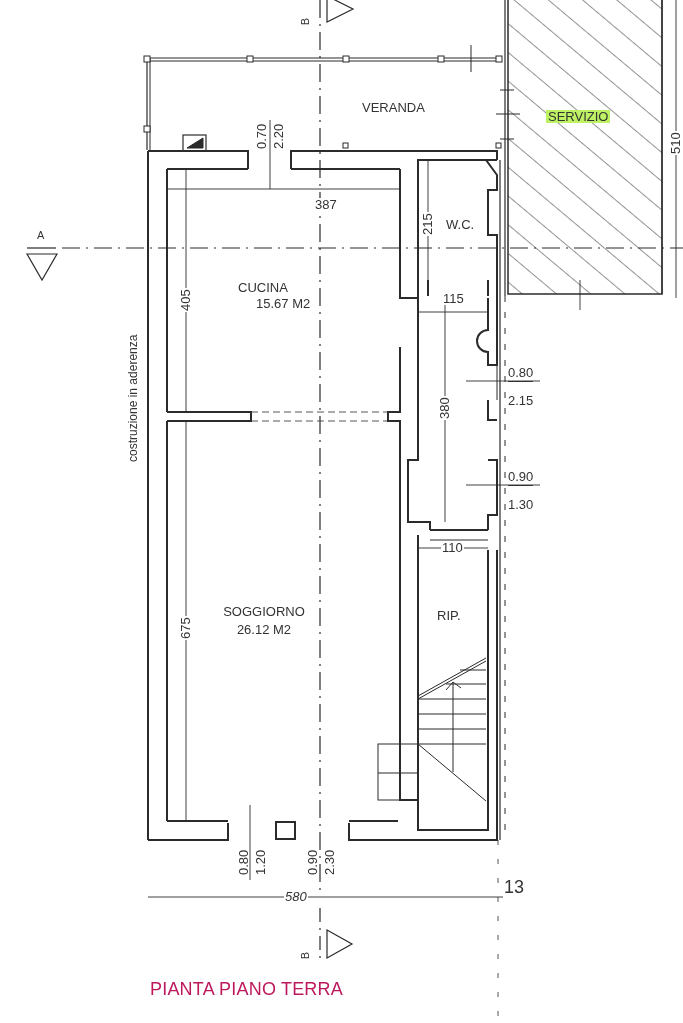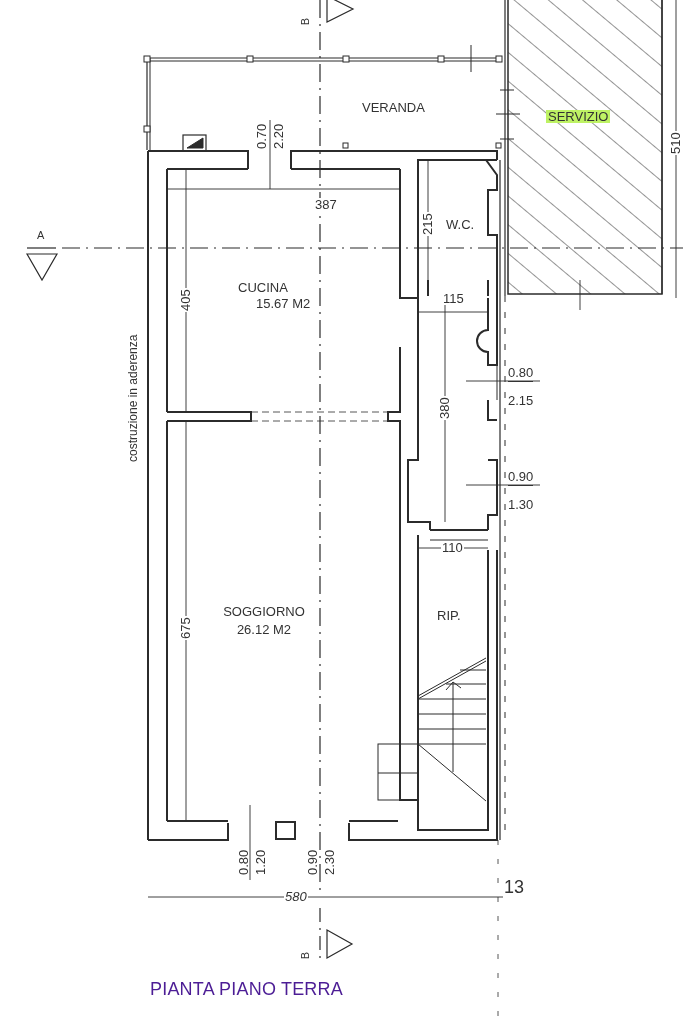--- a/index.html
+++ b/index.html
@@ -8,21 +8,21 @@
     #plan { position: absolute; left: 0; top: 0; width: 683px; height: 1023px; }
     .lbl { position: absolute; font-family: "Liberation Sans", sans-serif; color: #333; white-space: nowrap; line-height: 1; }
     .room { font-size: 13px; text-align: center; }
     .dim { font-size: 13px; background: #fff; padding: 0 1px; }
     .vert { transform: rotate(-90deg); transform-origin: left top; }
     .frac { position: absolute; font-size: 13px; color: #333; line-height: 1; text-align: center; }
     .frac .top { display:block; padding-bottom: 2px; border-bottom: 1px solid #333; }
     .frac .bot { display:block; padding-top: 12px; }
     .fracv { position: absolute; font-size: 13px; color:#333; line-height:1; transform: rotate(-90deg); transform-origin: left top; white-space: nowrap; }
     .fracv span { display: inline-block; }
-    .title { font-size: 18px; color: #4c1d95; letter-spacing: 0.2px; }
+    .title { font-size: 18px; color: #be185d; letter-spacing: 0.2px; }
   </style>
 </head>
 <body>
 
 <svg id="plan" viewBox="0 0 683 1023" xmlns="http://www.w3.org/2000/svg">
   <defs>
     <pattern id="hatch" patternUnits="userSpaceOnUse" width="22" height="22" patternTransform="rotate(-50)">
       <line x1="0" y1="0" x2="0" y2="22" stroke="#3a3a3a" stroke-width="1.1"></line>
     </pattern>
   </defs>

